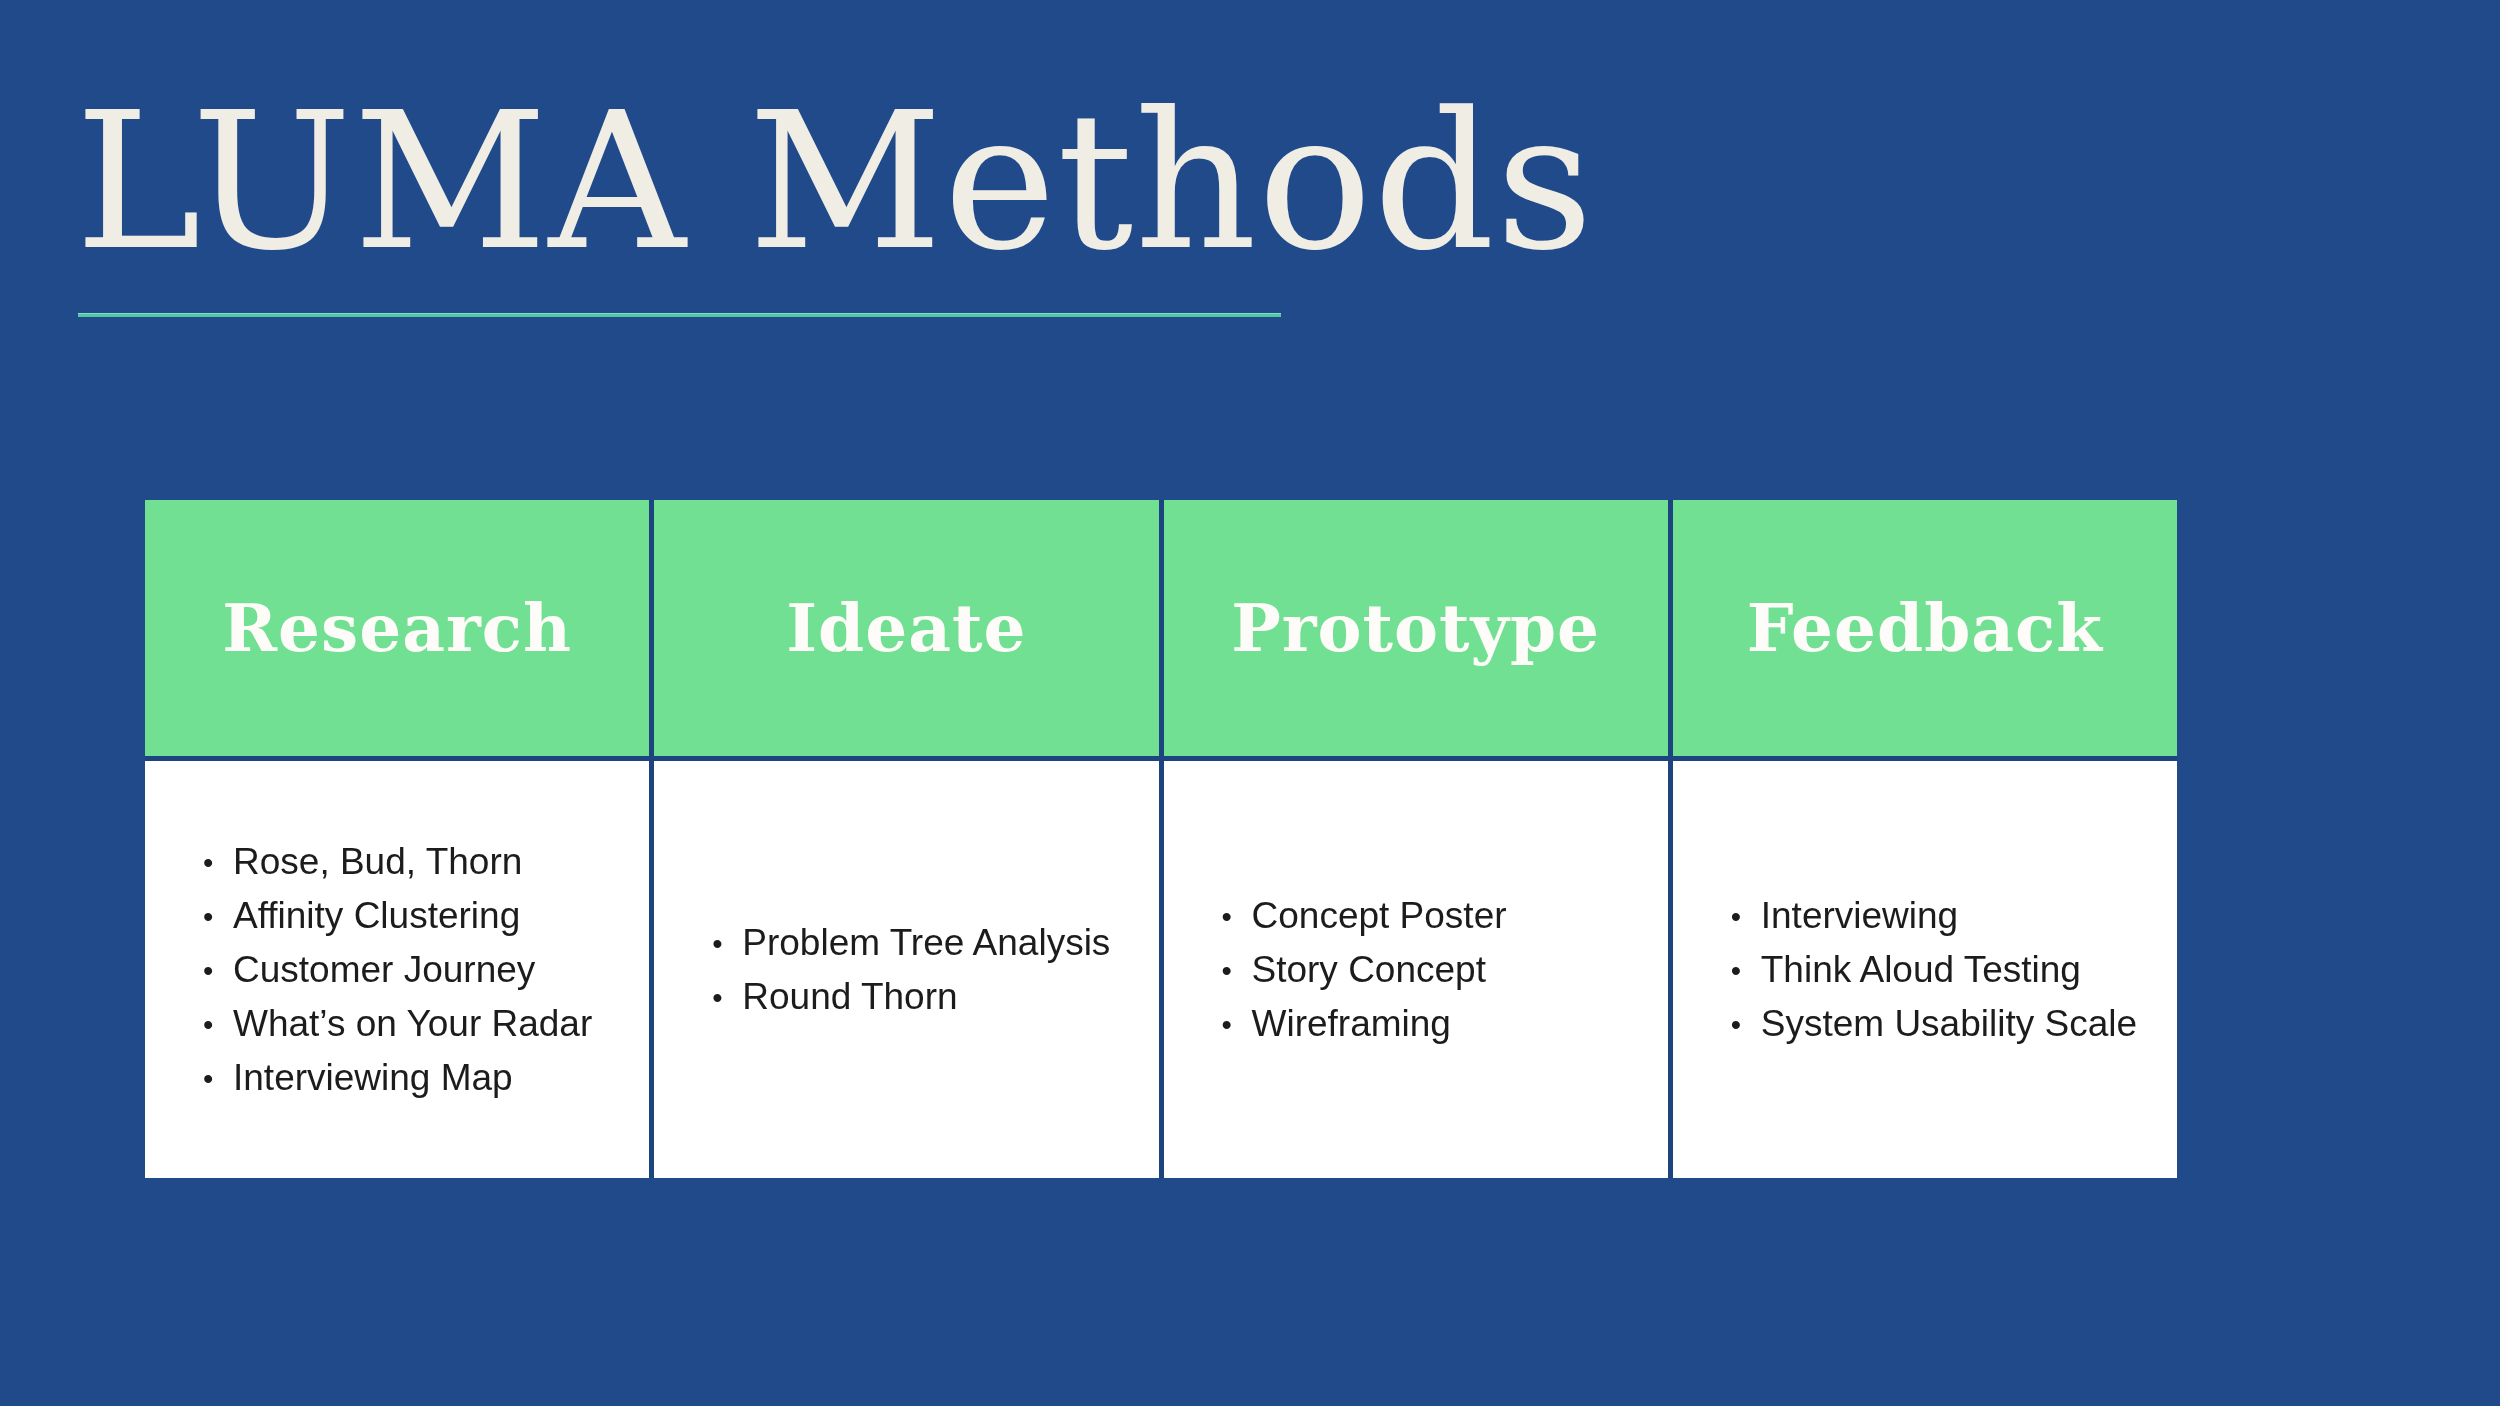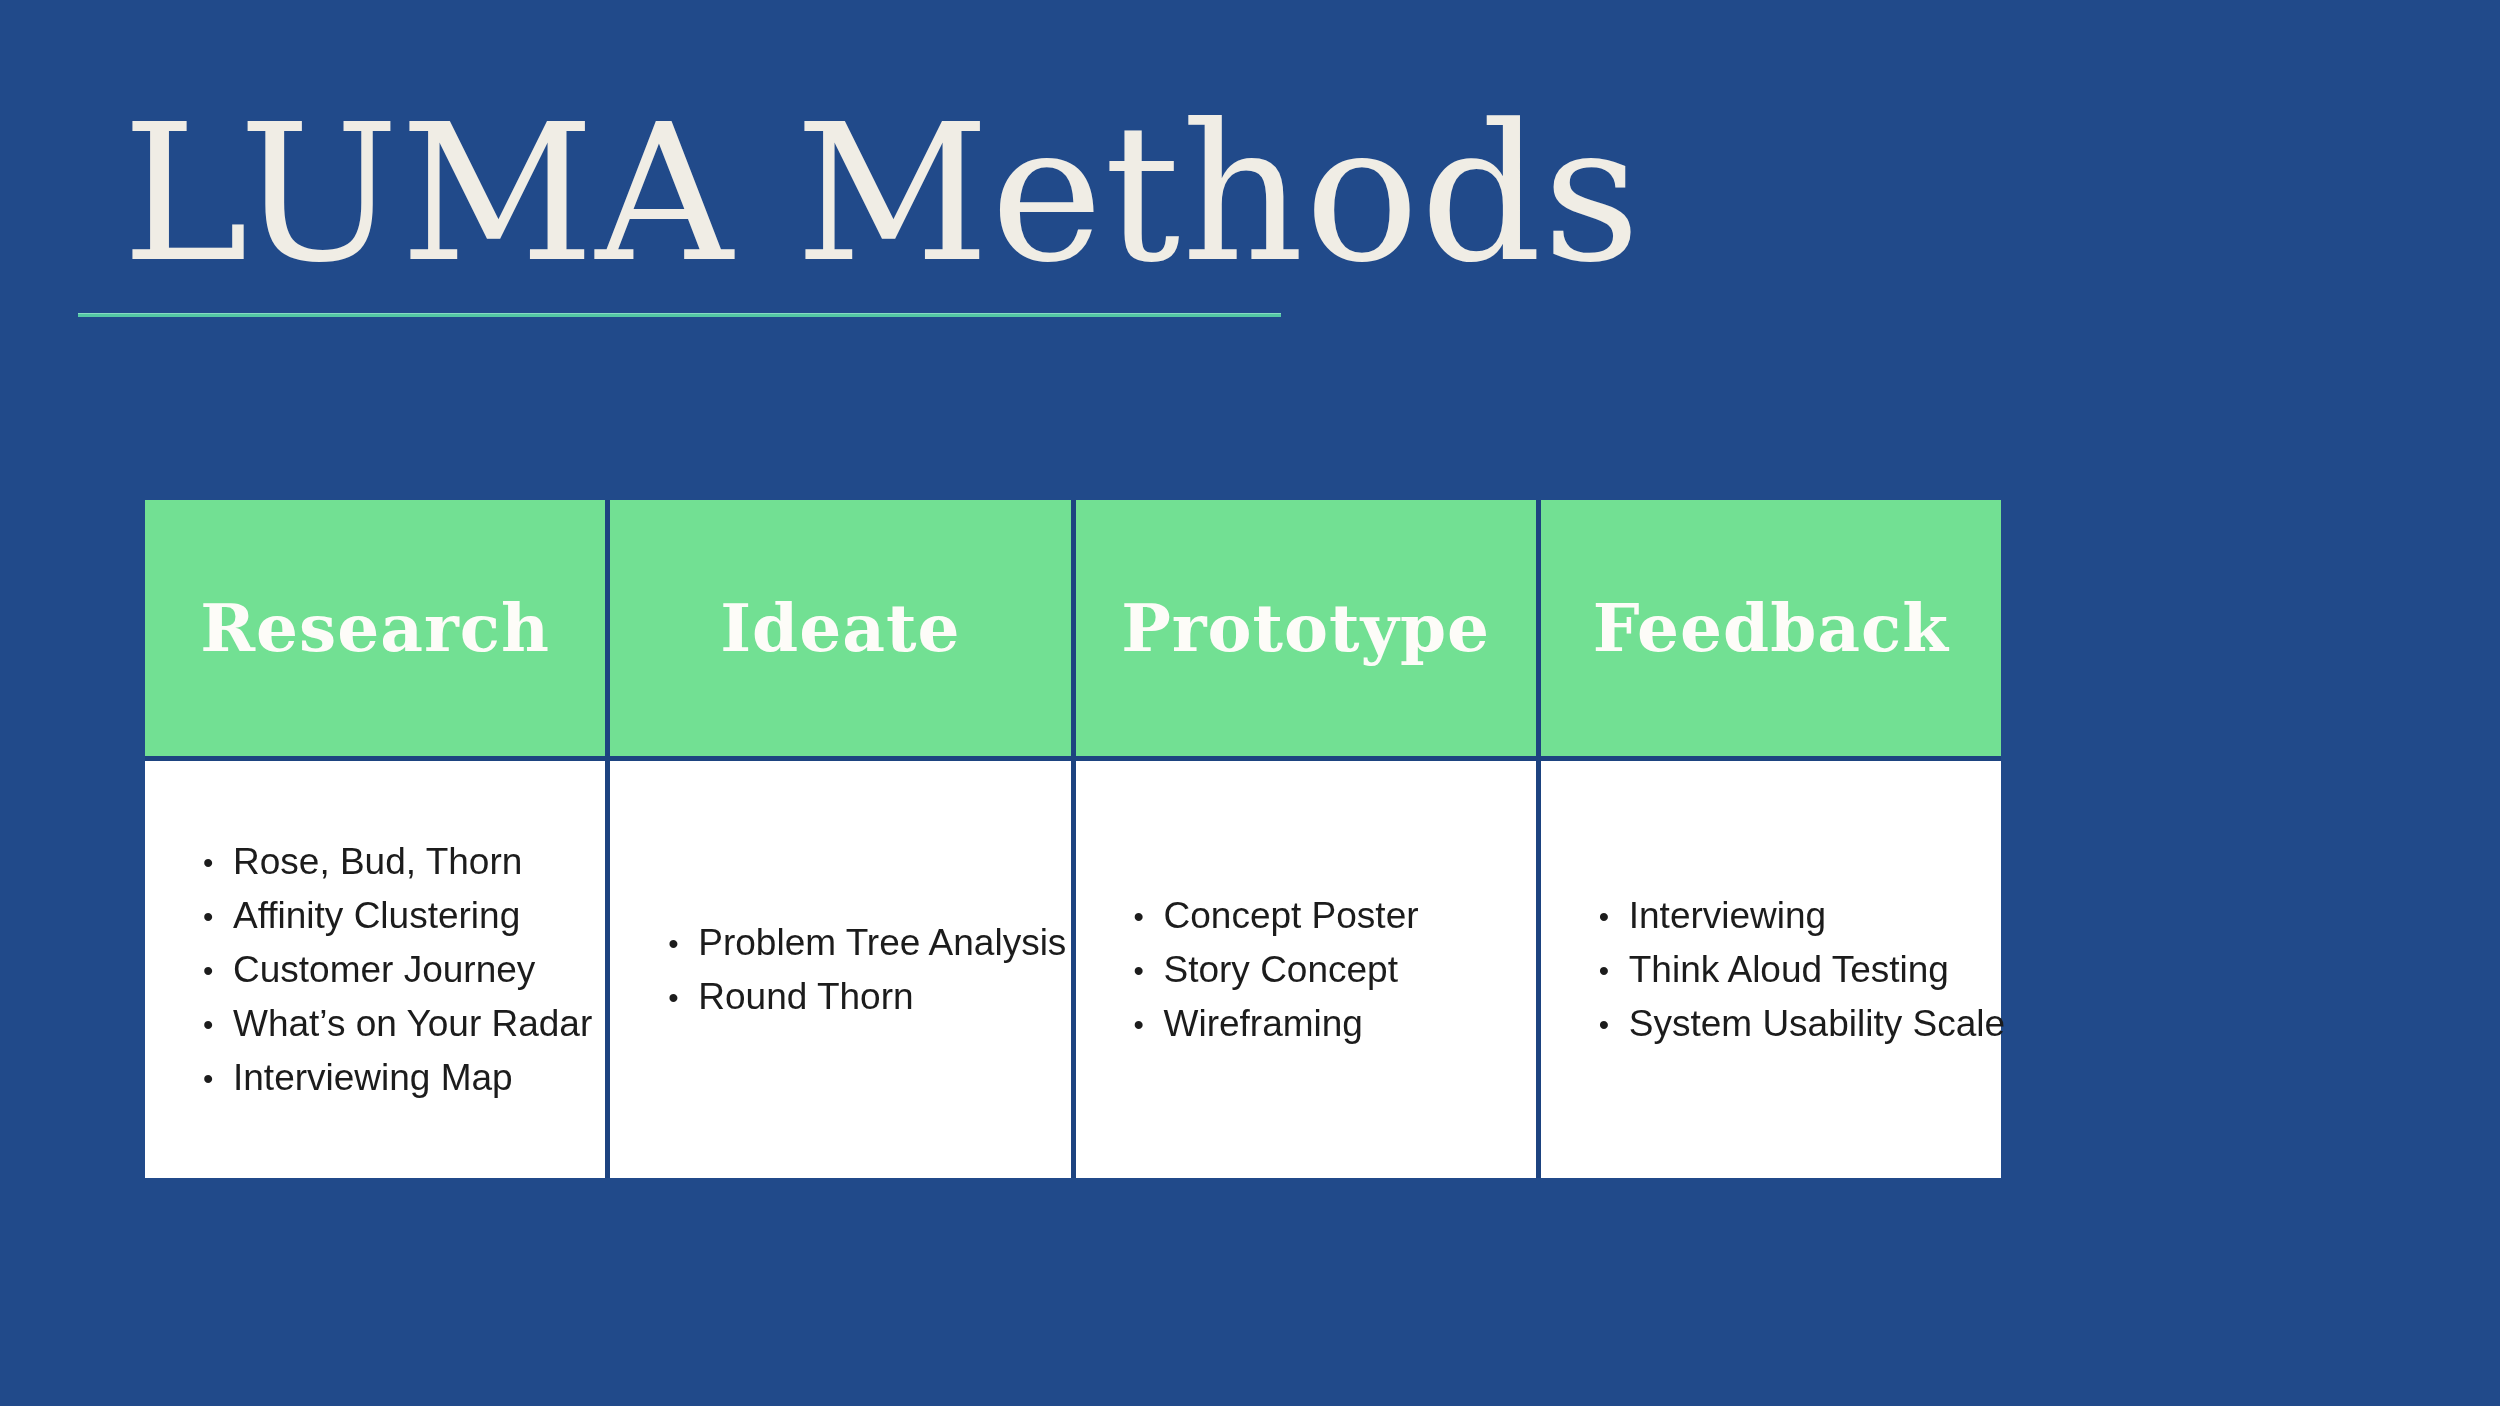--- a/index.html
+++ b/index.html
@@ -11,38 +11,37 @@
     --title-color:#f0ede5;
     --header-text:#fdfcf8;
     --body-text:#1c1c1c;
   }
   *{margin:0;padding:0;box-sizing:border-box;}
   html,body{width:2500px;height:1406px;overflow:hidden;}
   body{background:var(--background);font-family:"Liberation Sans","DejaVu Sans",sans-serif;}
   .slide{position:relative;width:2500px;height:1406px;background:var(--background);}
 
   .title{
-    position:absolute;left:75px;top:85px;
+    position:absolute;left:75px;top:73px;
     font-family:"DejaVu Serif","Liberation Serif",serif;
     font-weight:400;
     font-size:190px;line-height:1.15;
     color:var(--title-color);
     letter-spacing:1px;
     white-space:nowrap;
-    margin-left:47px;
   }
   .title-underline{
     position:absolute;left:78px;top:313px;
     width:1203px;height:4px;
     background:linear-gradient(to bottom,#86dcc2 0 1px,var(--underline-teal) 1px 100%);
   }
 
   .methods-table{
     position:absolute;left:145px;top:500px;
-    width:1856px;height:678px;
+    width:2032px;height:678px;
     background:var(--border-blue);
     display:flex;gap:5px;
   }
   .col{flex:1 1 0;display:flex;flex-direction:column;gap:5px;min-width:0;}
   .header-cell{
     height:256px;flex:0 0 256px;
     background:var(--header-green);
     display:flex;align-items:center;justify-content:center;
   }
   .header-label{

